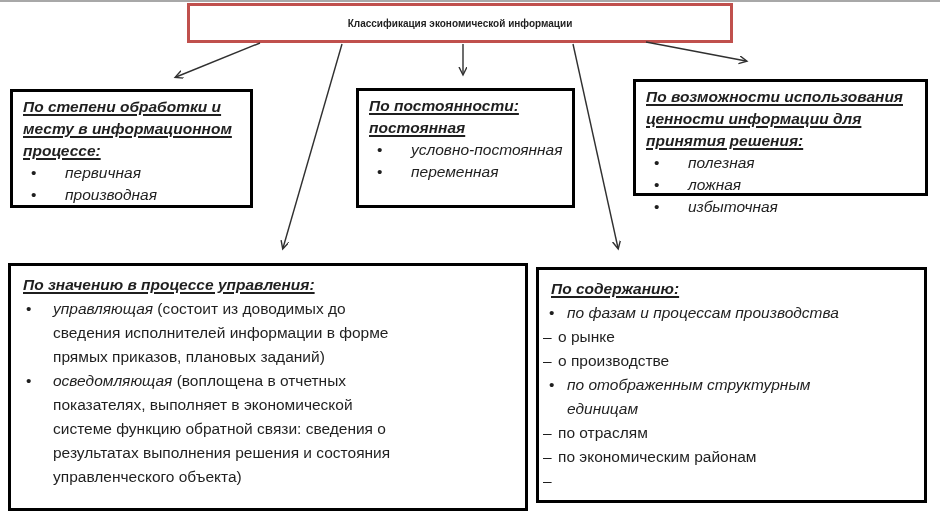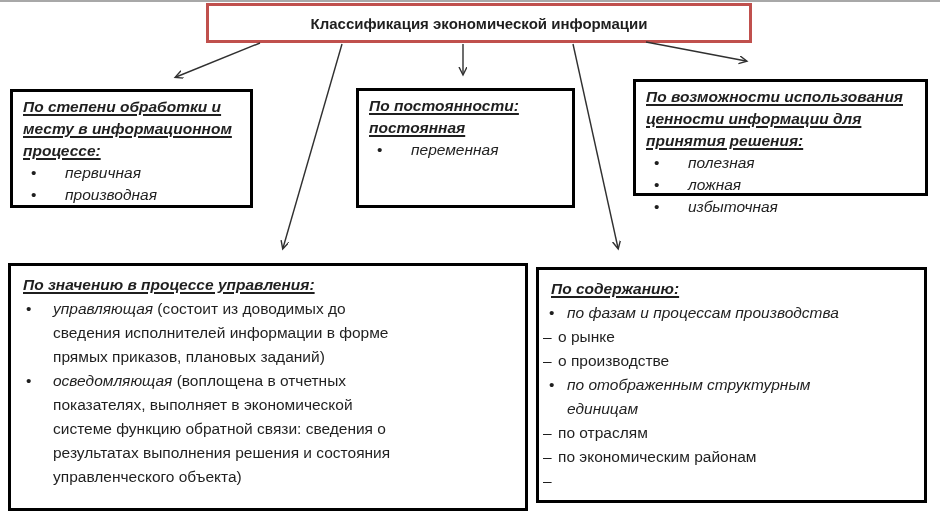--- a/index.html
+++ b/index.html
@@ -20,21 +20,21 @@
   }
   .top-rule{
     position:absolute;left:0;top:0;width:940px;height:2px;
     background:var(--top-rule);
   }
   .title-box{
     position:absolute;left:187px;top:3px;width:546px;height:40px;
     border:3px solid var(--title-border);
     background:#fff;
     display:flex;align-items:center;justify-content:center;
-    font-size:15px;font-weight:700;margin-left:19px;
+    font-size:10px;font-weight:700;
   }
   svg.connectors{
     position:absolute;left:0;top:0;width:940px;height:516px;
     pointer-events:none;
   }
   svg.connectors line{stroke:var(--arrow);stroke-width:1.4;}
   svg.connectors .head{stroke:var(--arrow);stroke-width:1.4;fill:none;}
   .dbox{
     position:absolute;
     border:3px solid var(--box-border);
@@ -97,20 +97,21 @@
   <div class="hdr">По степени обработки и месту в информационном процессе:</div>
   <ul class="blist">
     <li>первичная</li>
     <li>производная</li>
   </ul>
 </div>
 
 <div class="dbox box-top box-constancy">
   <div class="hdr">По постоянности: постоянная</div>
   <ul class="blist">
+    <li>условно-постоянная</li>
     <li>переменная</li>
   </ul>
 </div>
 
 <div class="dbox box-top box-usability">
   <div class="hdr">По возможности использования ценности информации для принятия решения:</div>
   <ul class="blist">
     <li>полезная</li>
     <li>ложная</li>
     <li>избыточная</li>

